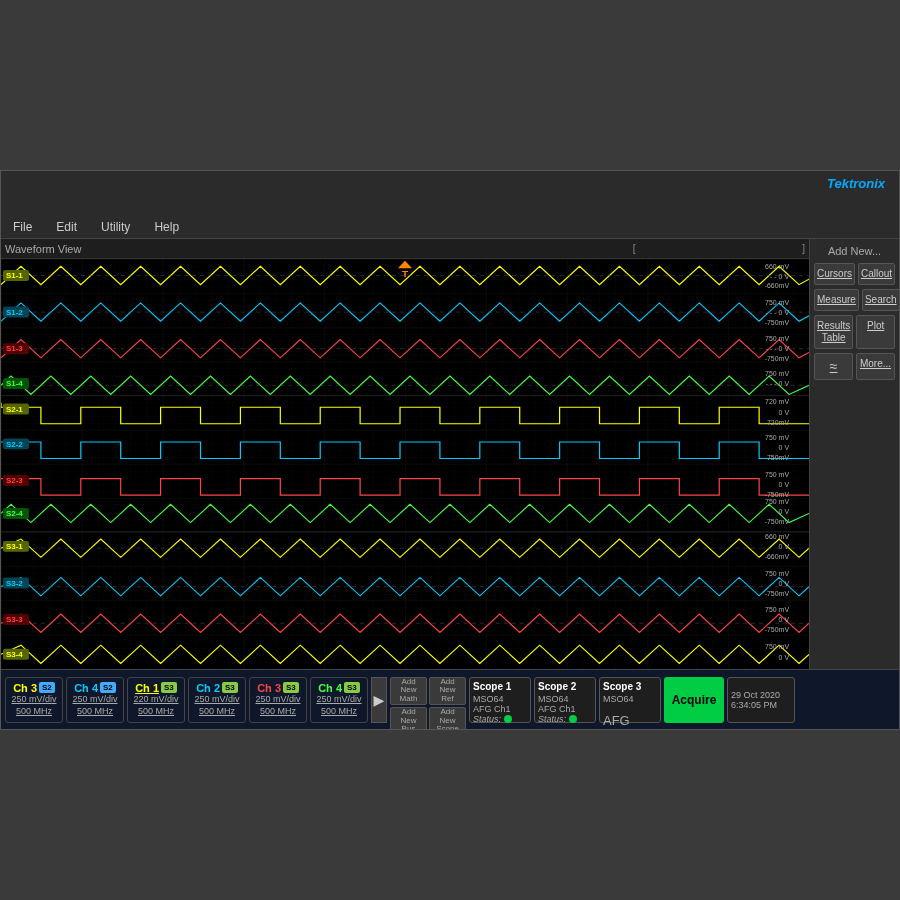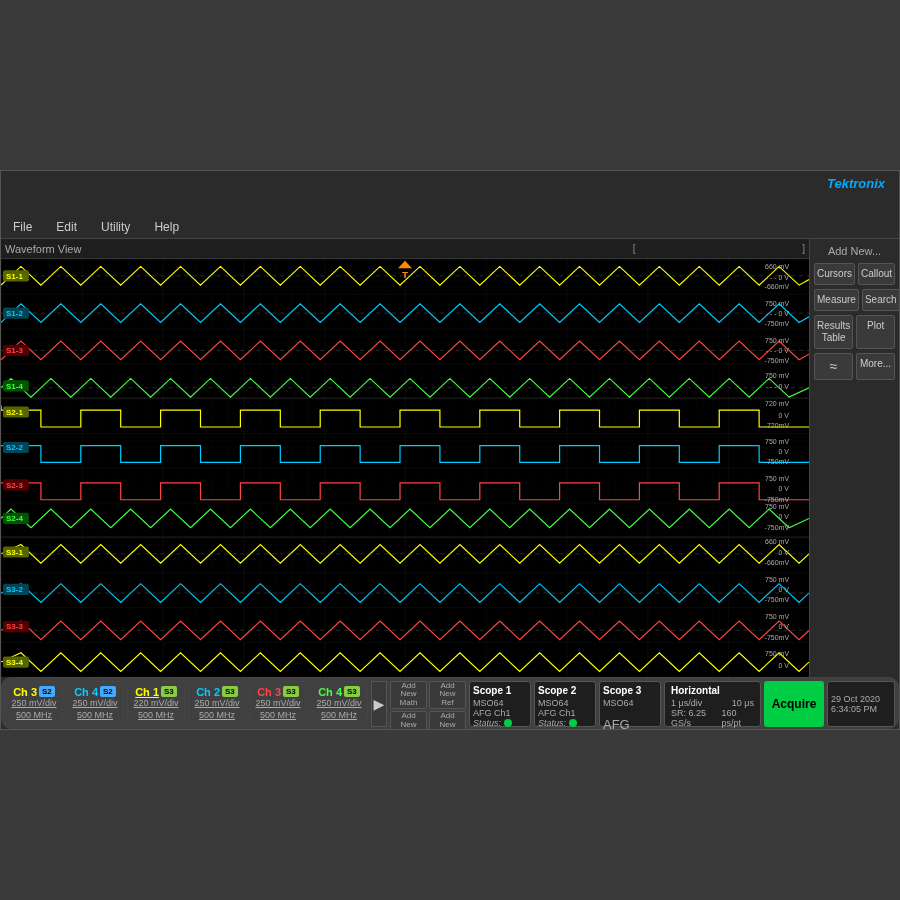--- a/index.html
+++ b/index.html
@@ -137,34 +137,34 @@
       border-radius: 2px;
       line-height: 1.2;
     }
 
     .btn-row {
       display: flex;
       gap: 3px;
     }
     .btn-row .btn-panel {
       flex: 1;
+      text-decoration: underline;
     }
 
     
     .bottom-toolbar {
-      height: 52px;
-      background: #404040;
+      height: 60px;
+      background: #0f172a;
       border-top: 1px solid #444;
       display: flex;
       align-items: center;
       padding: 2px 4px;
       gap: 3px;
       flex-shrink: 0;
       overflow: hidden;
-      border-radius: 11px;
     }
 
     .ch-badge {
       display: flex;
       flex-direction: column;
       align-items: center;
       justify-content: center;
       width: 58px;
       height: 46px;
       border: 1px solid #555;
@@ -624,35 +624,20 @@
       <div class="scope-info-box">
         <div class="scope-title">Scope 3</div>
         <div style="font-size:9px; color:#aaa;">MSO64</div>
         <div style="font-size:13px; color:#aaa;margin-top:9px;">AFG Ch2</div>
         <div class="scope-status">
           <span style="font-size:9px; color:#aaa;">Status:</span>
           <span class="status-dot" style="background:#00cc44;"></span>
         </div>
       </div>
 
-      <div class="horizontal-info">
-        <div class="h-title">Horizontal</div>
-        <div class="h-row">
-          <span>1 μs/div</span>
-          <span>10 μs</span>
-        </div>
-        <div class="h-row">
-          <span>SR: 6.25 GS/s</span>
-          <span>160 ps/pt</span>
-        </div>
-        <div class="h-row">
-          <span>RL: 62.5 kpts</span>
-          <span>▼ 50%</span>
-        </div>
-      </div>
 
       <button class="acquire-btn">Acquire</button>
 
       <div class="datetime-box">
         <div style="font-size:9px; color:#aaa;">29 Oct 2020</div>
         <div style="font-size:9px; color:#aaa;">6:34:05 PM</div>
       </div>
     </div>
   </div>
 </div>

